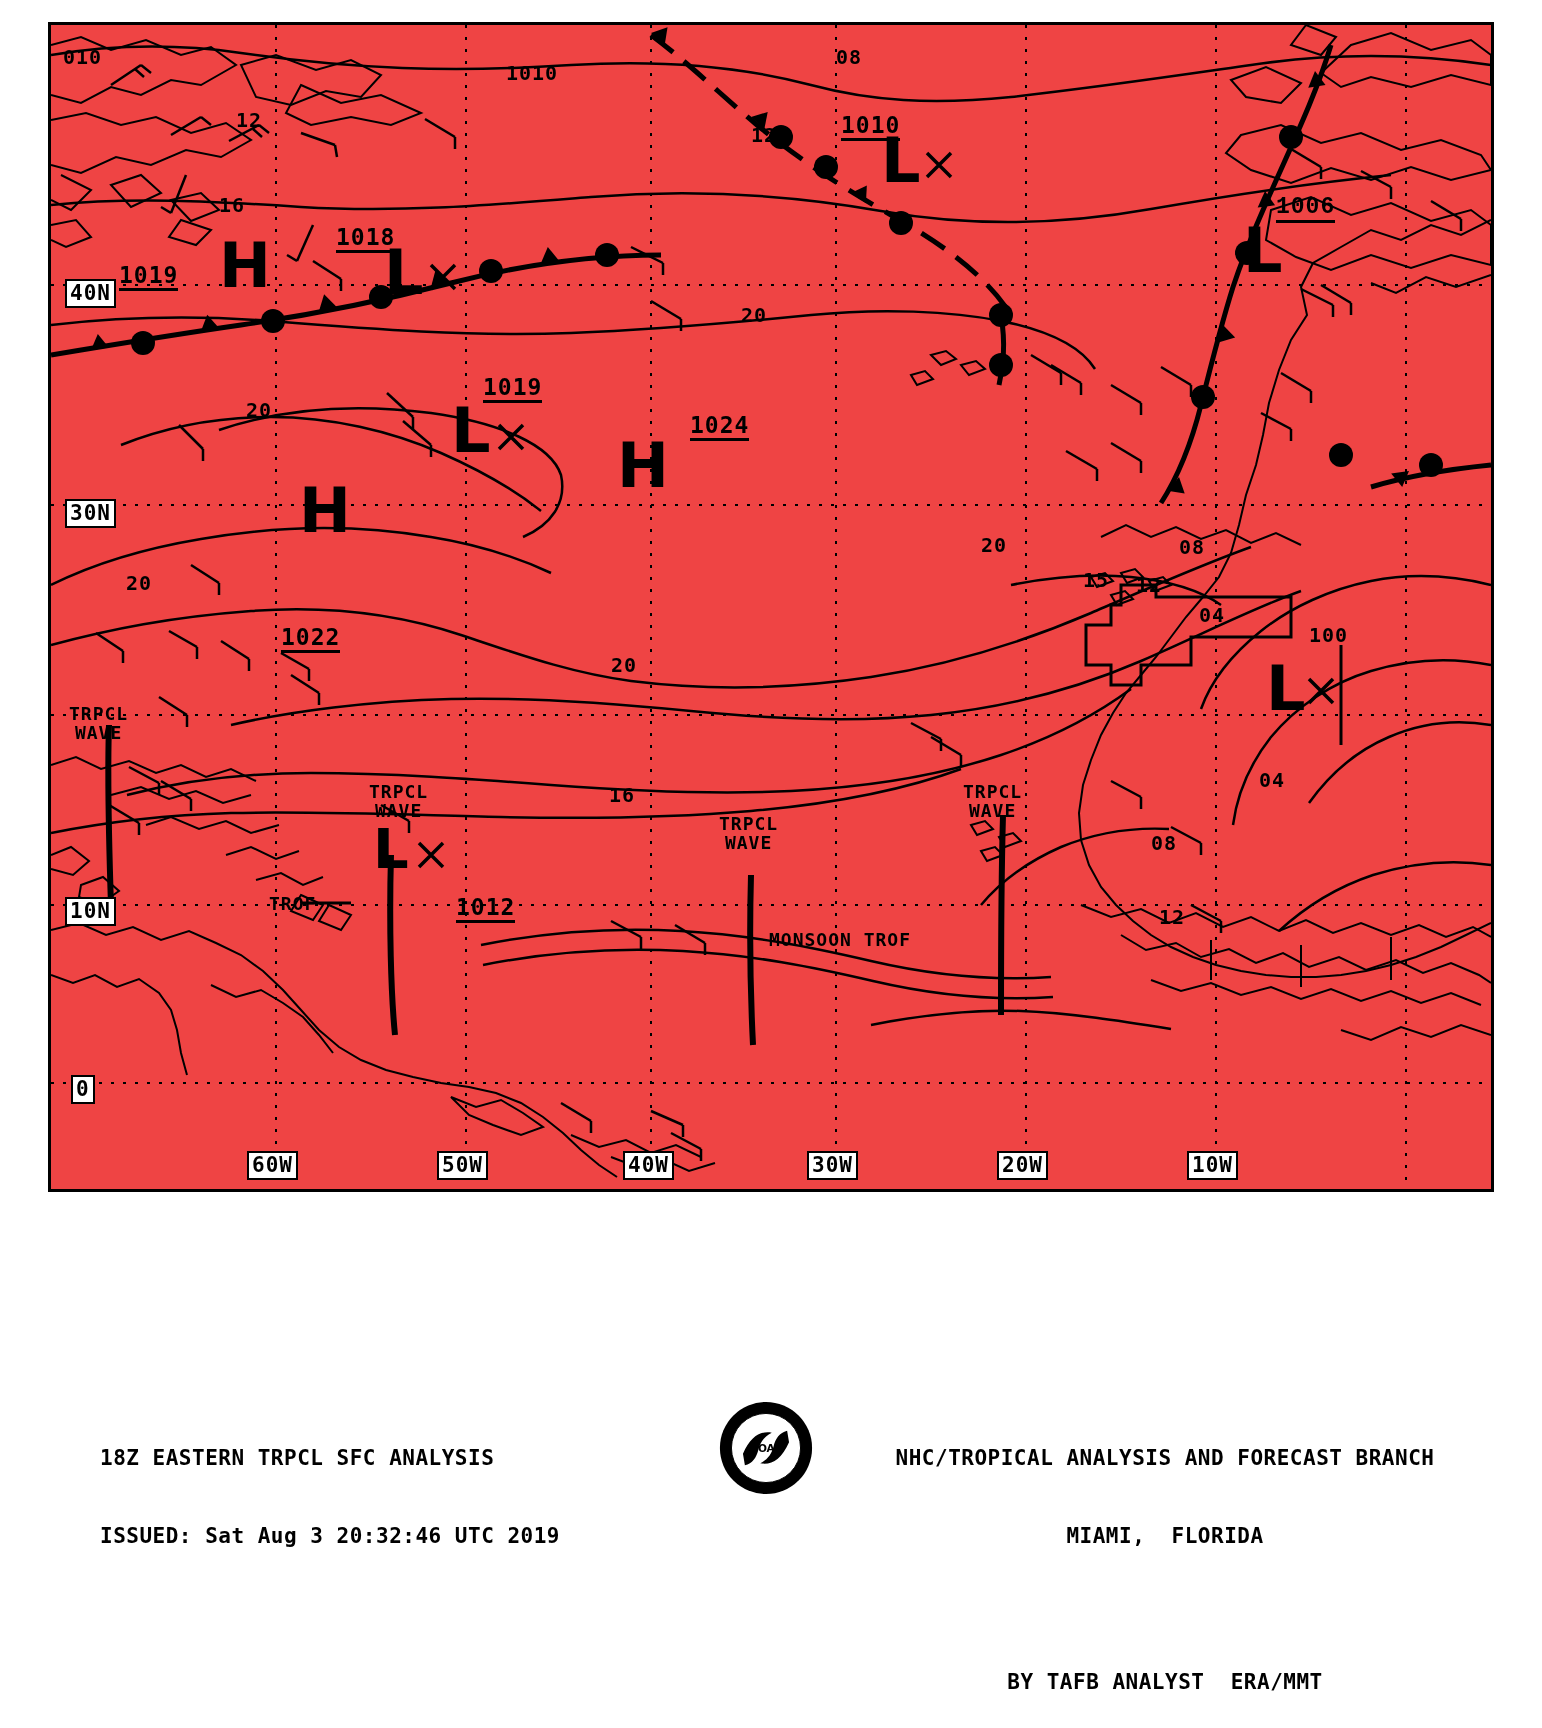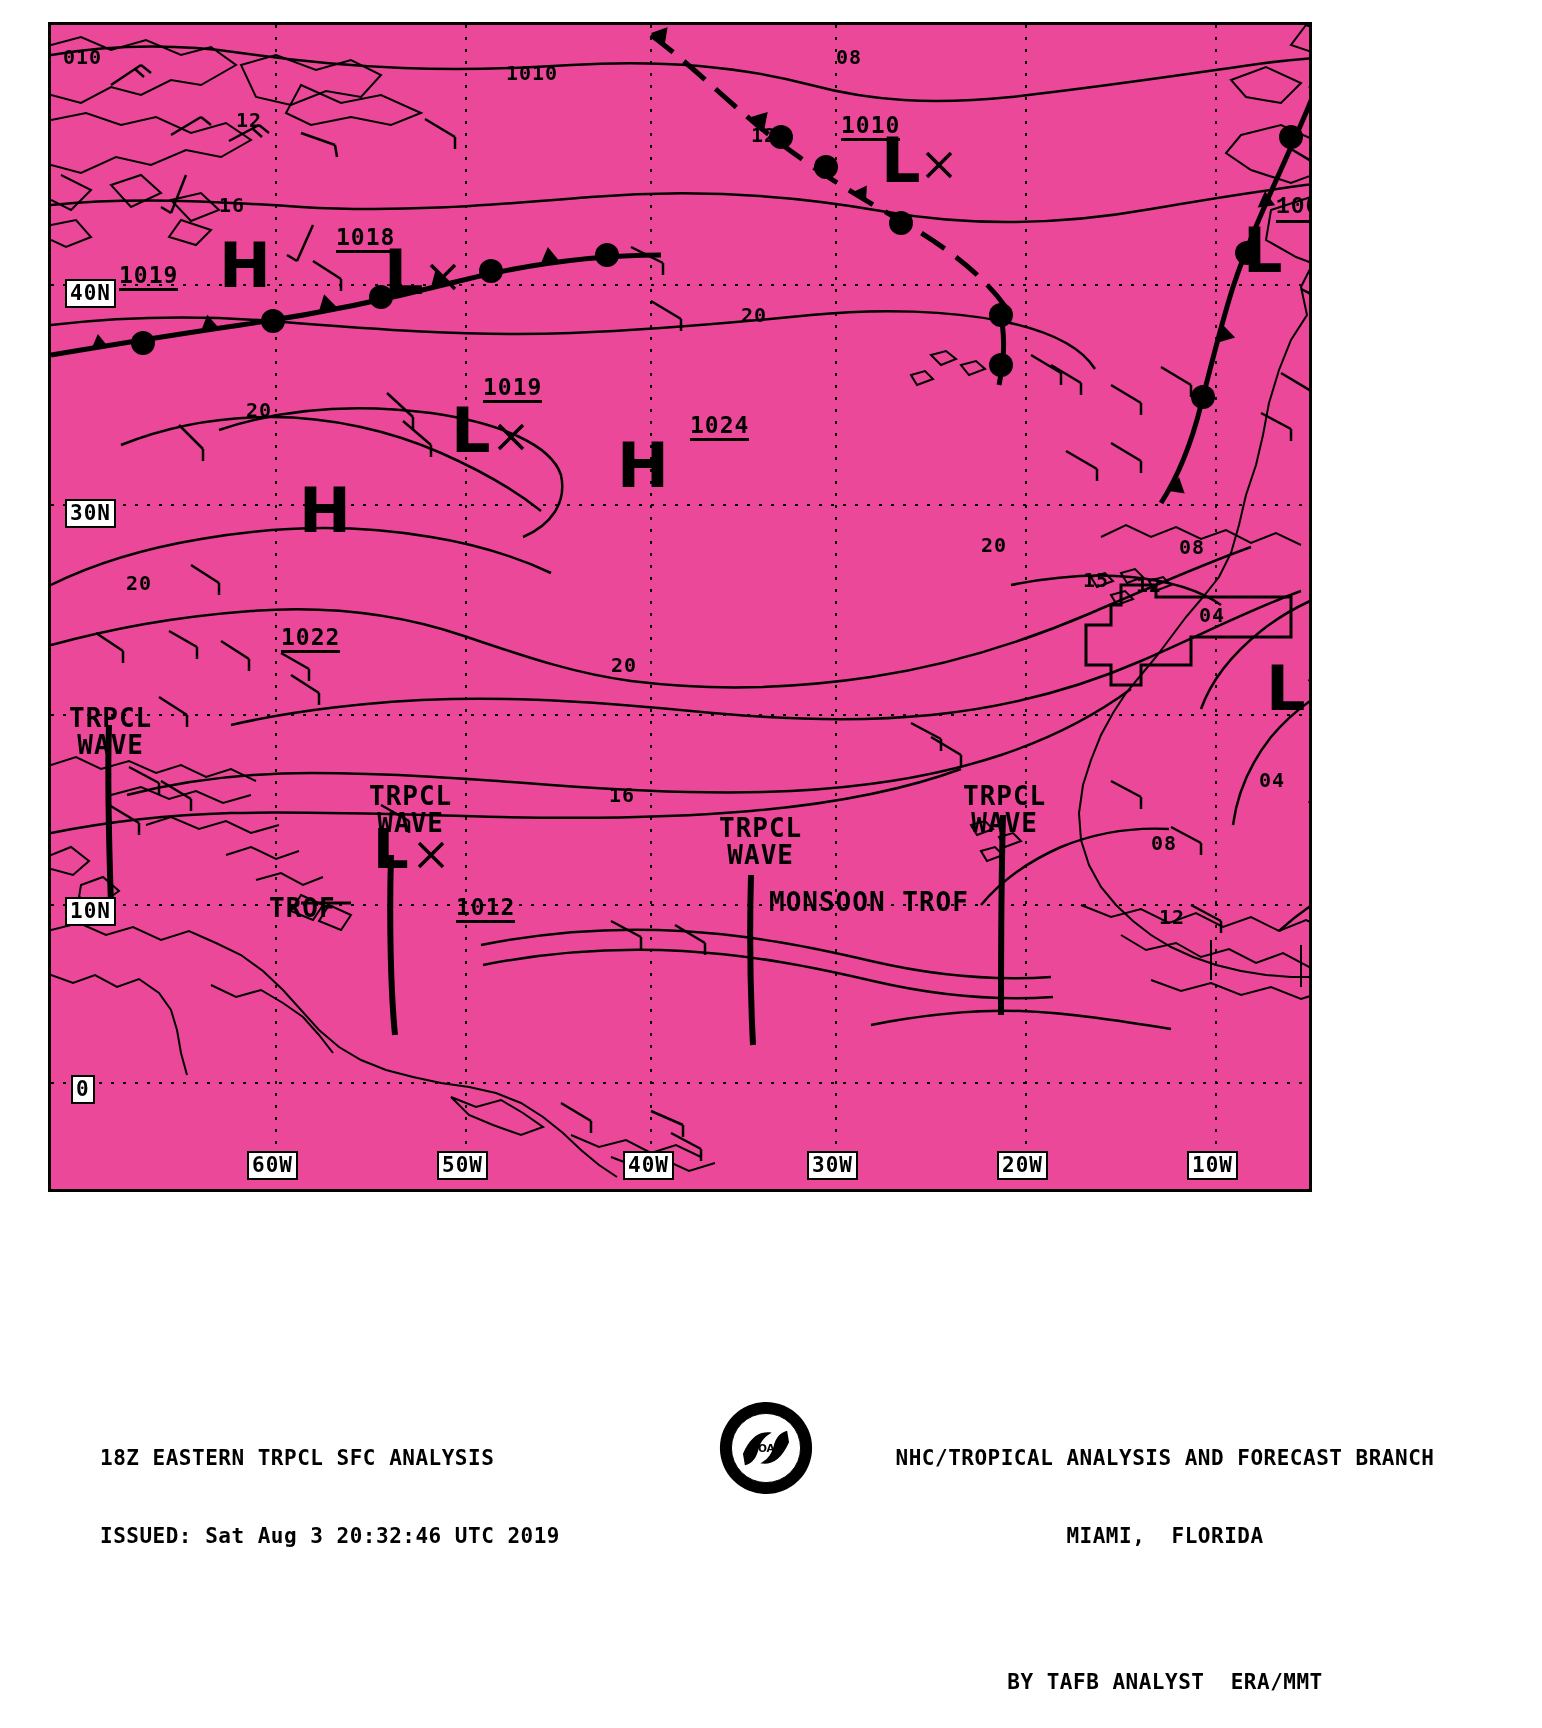--- a/index.html
+++ b/index.html
@@ -18,26 +18,26 @@
   #chart-root {
     position: absolute;
     left: 0; top: 0;
     width: 1542px;
     height: 1728px;
   }
   .map-frame {
     position: absolute;
     left: 48px;
     top: 22px;
-    width: 1264px;
+    width: 1446px;
     height: 1170px;
     border: 3px solid #000;
     box-sizing: border-box;
     overflow: hidden;
-    background: #ec4899;
+    background: #ef4444;
   }
   .map-svg {
     position: absolute;
     left: 0; top: 0;
   }
   .lbl {
     position: absolute;
     font-family: "DejaVu Sans Mono", monospace;
     white-space: pre;
     line-height: 1.05;
@@ -65,21 +65,21 @@
   }
   .grid-lbl {
     font-size: 21px;
     font-weight: bold;
     border: 2px solid #000000;
     background: #fff;
     padding: 1px 3px 2px 3px;
     letter-spacing: 1px;
   }
   .feat-lbl {
-    font-size: 26px;
+    font-size: 18px;
     font-weight: bold;
     letter-spacing: 1px;
     text-align: center;
   }
   .footer {
     position: absolute;
     left: 0;
     top: 1370px;
     width: 1284px;
     height: 200px;
@@ -570,21 +570,21 @@
 
     <span class="lbl feat-lbl" style="left:18px; top:680px;">TRPCL
 WAVE</span>
     <span class="lbl feat-lbl" style="left:318px; top:758px;">TRPCL
 WAVE</span>
     <span class="lbl feat-lbl" style="left:668px; top:790px;">TRPCL
 WAVE</span>
     <span class="lbl feat-lbl" style="left:912px; top:758px;">TRPCL
 WAVE</span>
     <span class="lbl feat-lbl" style="left:218px; top:870px;">TROF</span>
-    <span class="lbl feat-lbl" style="left:718px; top:864px;">MONSOON TROF</span>
+    <span class="lbl feat-lbl" style="left:718px; top:906px;">MONSOON TROF</span>
 
   </div>
 
   <div class="footer">
     <div class="foot-left">
       <div>18Z EASTERN TRPCL SFC ANALYSIS</div>
       <div>ISSUED: Sat Aug 3 20:32:46 UTC 2019</div>
     </div>
 
     <svg class="noaa-logo" viewBox="0 0 100 100">

